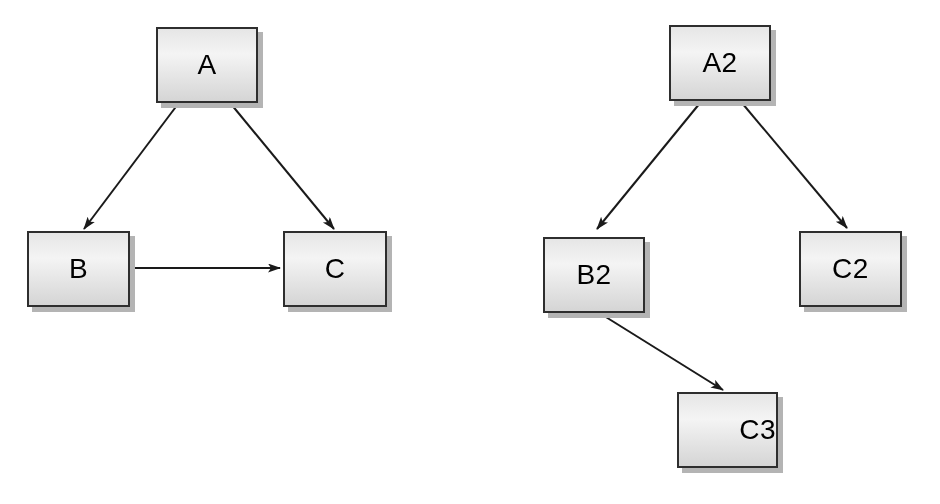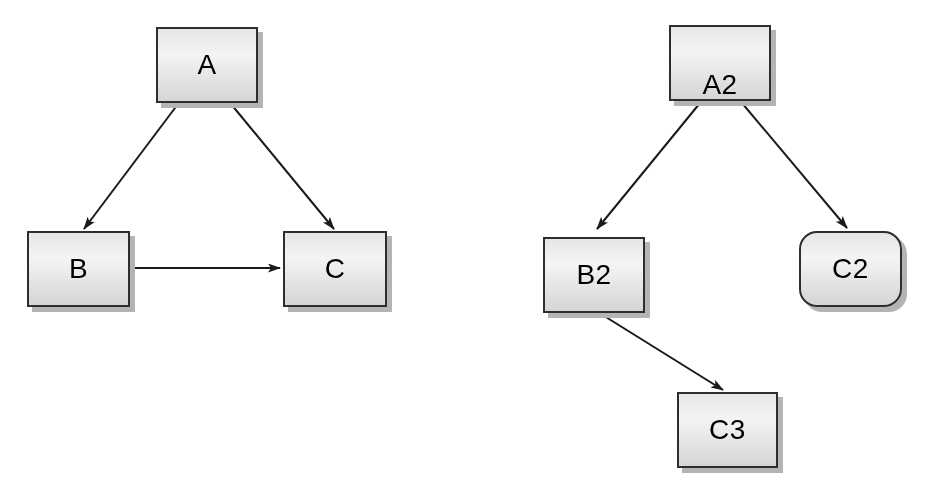--- a/index.html
+++ b/index.html
@@ -67,26 +67,26 @@
   <div id="nodes">
       <div class="node" style="left: 156px; top: 27px; width: 102px; height: 76px;">
         <span class="node-label">A</span>
       </div>
       <div class="node" style="left: 27px; top: 231px; width: 103px; height: 76px;">
         <span class="node-label">B</span>
       </div>
       <div class="node" style="left: 283px; top: 231px; width: 104px; height: 76px;">
         <span class="node-label">C</span>
       </div>
-      <div class="node" style="left: 669px; top: 25px; width: 102px; height: 76px; align-items: flex-end;">
+      <div class="node" style="left: 669px; top: 25px; width: 102px; height: 76px;">
         <span class="node-label">A2</span>
       </div>
       <div class="node" style="left: 543px; top: 237px; width: 102px; height: 76px;">
         <span class="node-label">B2</span>
       </div>
-      <div class="node" style="left: 799px; top: 231px; width: 103px; height: 76px; border-radius: 18px;">
+      <div class="node" style="left: 799px; top: 231px; width: 103px; height: 76px;">
         <span class="node-label">C2</span>
       </div>
-      <div class="node" style="left: 677px; top: 392px; width: 101px; height: 76px;">
+      <div class="node" style="left: 677px; top: 392px; width: 101px; height: 76px; justify-content: flex-end;">
         <span class="node-label">C3</span>
       </div>
     </div>
 </div>
 
 </body></html>

